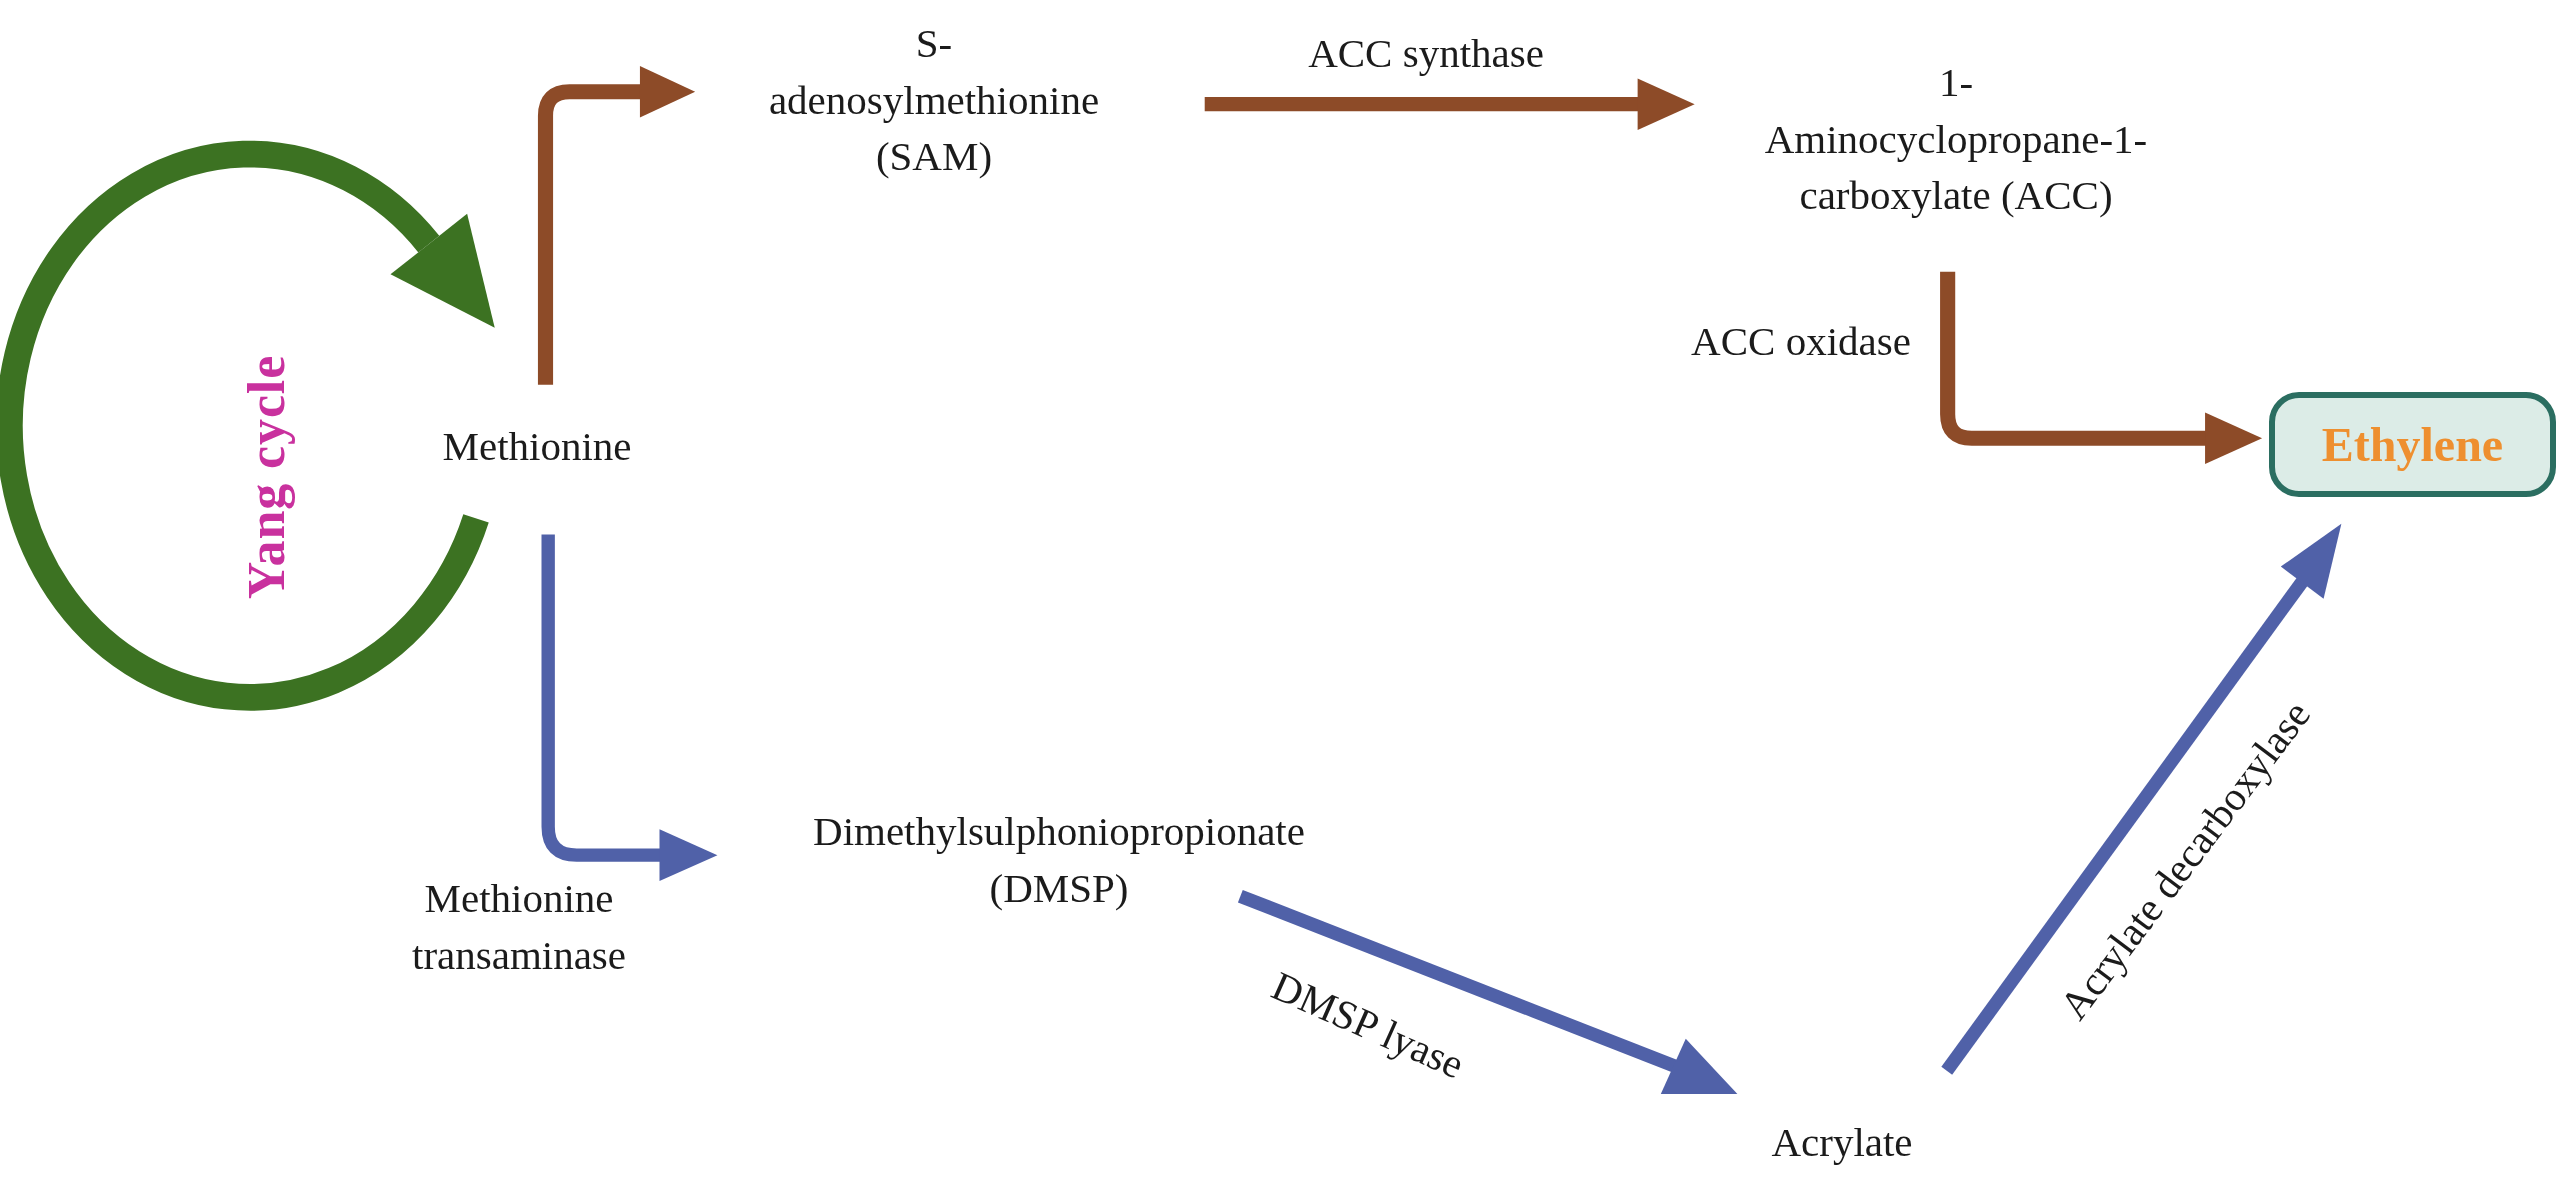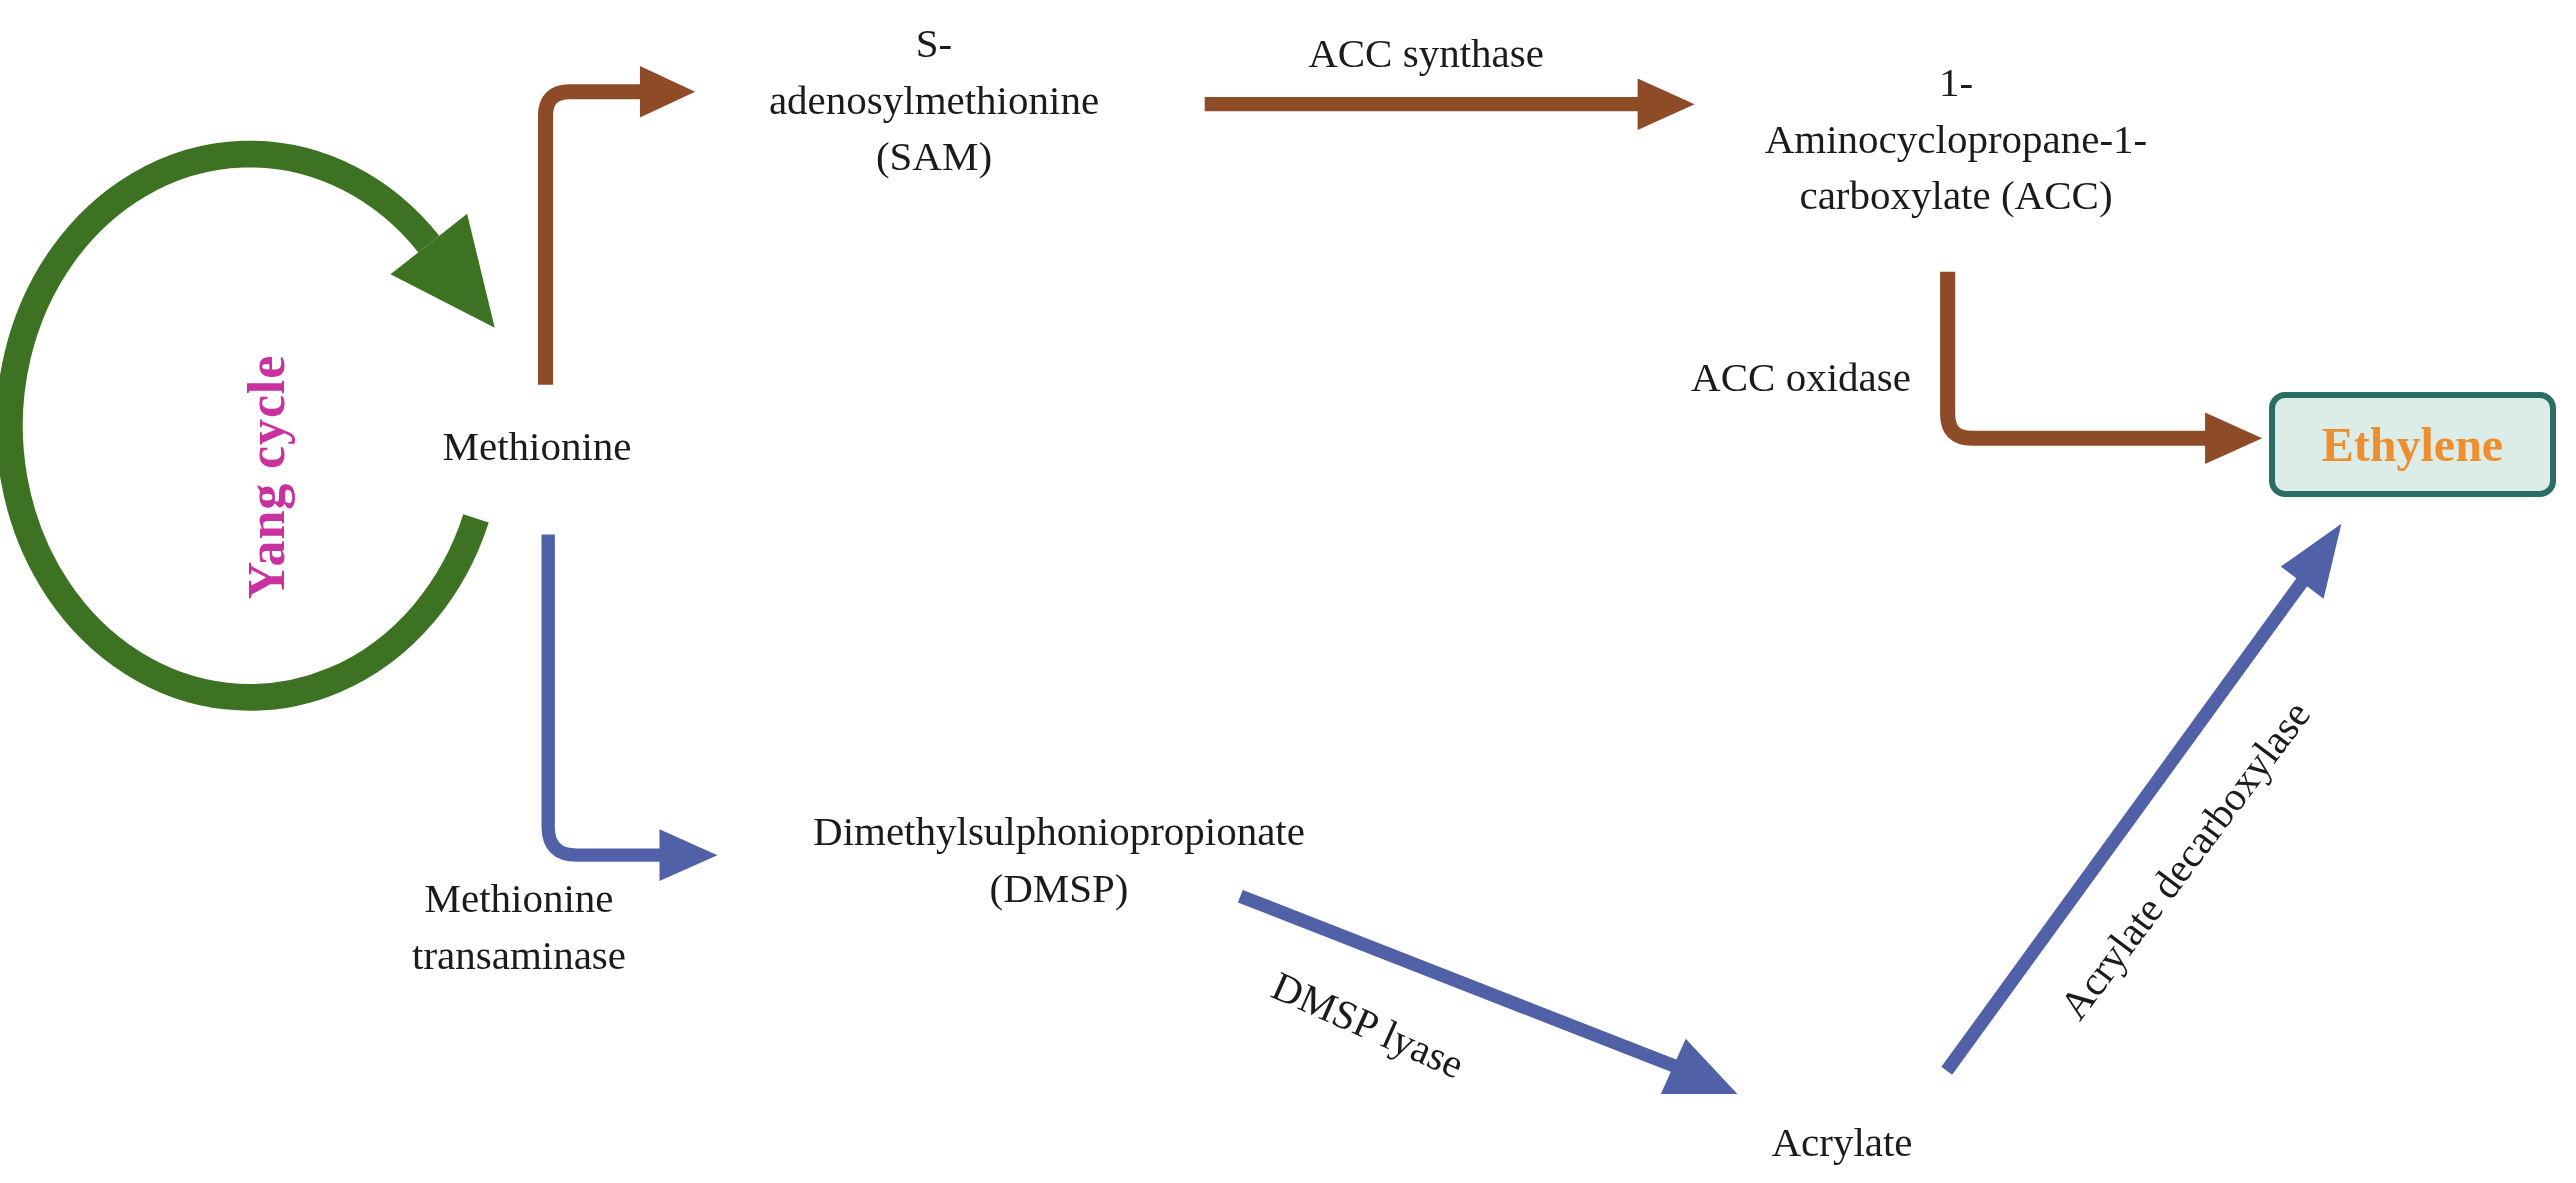--- a/index.html
+++ b/index.html
@@ -46,21 +46,21 @@
   }
   .ethylene-box {
     position: absolute;
     left: 2269px;
     top: 392px;
     width: 287px;
     height: 105px;
     box-sizing: border-box;
     background: #dcece7;
     border: 6.2px solid #2b6e61;
-    border-radius: 16px;
+    border-radius: 30px;
     display: flex;
     align-items: center;
     justify-content: center;
   }
   .ethylene-box .ethylene-text {
     color: #ee8f2f;
     font-size: 48px;
     font-weight: bold;
   }
 </style>
@@ -105,21 +105,21 @@
       <path d="M 2185 1202 L 2584 653" fill="none" stroke="#5061a8" stroke-width="15"></path>
       <polygon points="2608,672 2560,636 2628,588" fill="#5061a8"></polygon>
     </g>
   </svg>
 
   <div class="lbl rot-ccw90" style="left:267px; top:477px;">Yang cycle</div>
 
 
   <div class="lbl" style="left:1426px; top:53px;">ACC synthase</div>
 
-  <div class="lbl" style="left:1801px; top:341px;margin-top:36px;">ACC oxidase</div>
+  <div class="lbl" style="left:1801px; top:341px;">ACC oxidase</div>
 
   <div class="lbl" style="left:519px; top:927px;">Methionine
 transaminase</div>
 
   <div class="lbl rot-dmsp-lyase" style="left:1368px; top:1025px;">DMSP lyase</div>
 
   <div class="lbl rot-acr-decarb" style="left:2185px; top:860px;">Acrylate decarboxylase</div>
 
   <div class="lbl" style="left:537px; top:446px;">Methionine</div>
 

